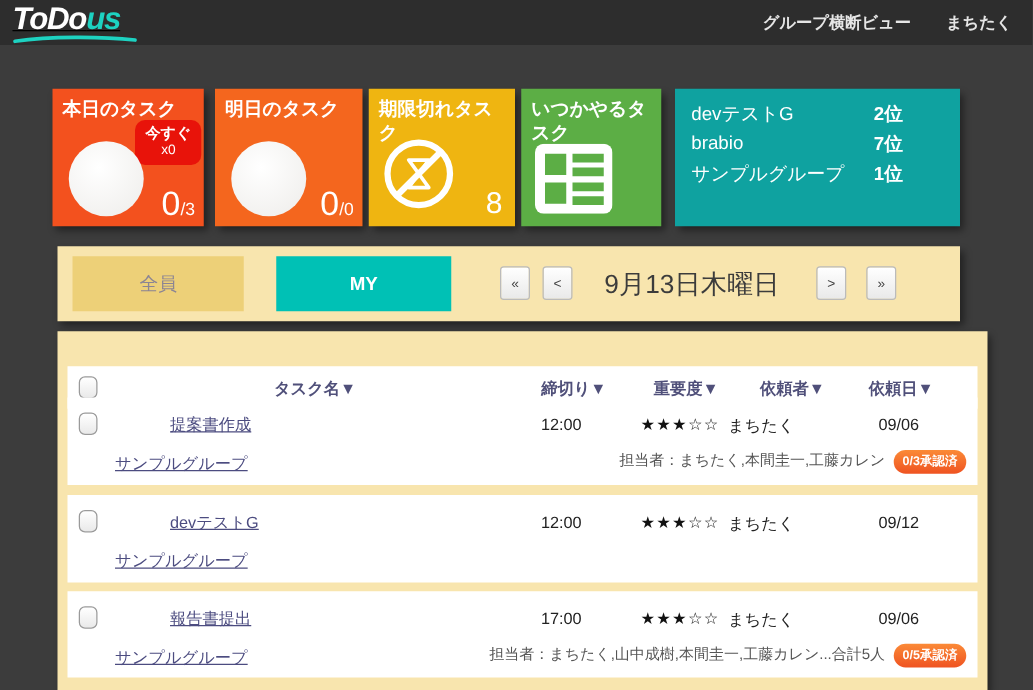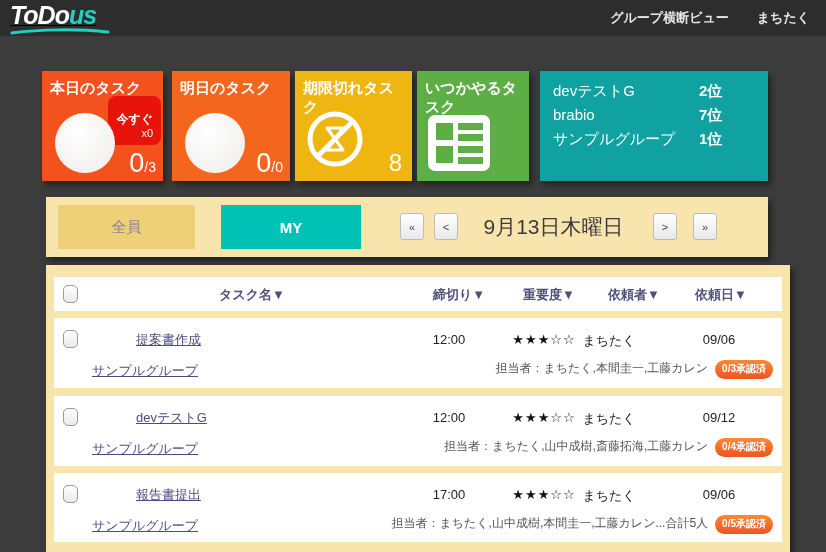--- a/index.html
+++ b/index.html
@@ -19,21 +19,21 @@
 
   
   .card { position:absolute; top:71px; height:110px; box-shadow:3px 4px 6px rgba(0,0,0,.45); }
   .card-title { padding:8px 8px 0 8px; color:#fff; font-size:15px; font-weight:bold; line-height:1.25; }
   .card-today    { left:42px;  width:121px; background:#f3511e; }
   .card-tomorrow { left:172px; width:118px; background:#f4661e; }
   .card-overdue  { left:295px; width:117px; background:#efb511; }
   .card-someday  { left:417px; width:112px; background:#5cae45; }
 
   .urgent-badge { position:absolute; top:25px; right:2px; background:#e8130a; border-radius:8px;
-    padding:16px 8px 4px; text-align:right; color:#fff; line-height:1.25; }
+    padding:3px 8px 4px; text-align:center; color:#fff; line-height:1.25; }
   .urgent-badge .l1 { font-size:12px; font-weight:bold; display:block; }
   .urgent-badge .l2 { font-size:11px; display:block; }
 
   .donut { position:absolute; left:13px; bottom:8px; width:60px; height:60px; border-radius:50%;
     background:radial-gradient(circle at 40% 35%, #ffffff 0%, #f2f1ef 75%, #e7e5e2 100%); }
   .count { position:absolute; right:7px; bottom:2px; color:#fff; }
   .count .big { font-size:27px; }
   .count .small { font-size:14px; }
   .overdue-count { position:absolute; right:10px; bottom:4px; color:#fff; font-size:24px; }
   .overdue-icon { position:absolute; left:9px; bottom:11px; }
@@ -56,21 +56,21 @@
   .nav-btn { position:absolute; top:16px; width:24px; height:27px; background:linear-gradient(#ffffff,#e9e9e9);
     border:1px solid #bbb; border-radius:3px; color:#444; font-size:11px; cursor:pointer; }
   .nav-first { left:354px; } .nav-prev { left:388px; } .nav-next { left:607px; } .nav-last { left:647px; }
   .date-label { position:absolute; left:420px; top:16px; width:175px; text-align:center;
     color:#3c3c3c; font-size:21px; }
 
   
   .tablepanel { position:absolute; left:46px; top:265px; width:744px; height:287px; background:#f8e5ae;
     box-shadow:3px 4px 6px rgba(0,0,0,.45); }
   .tblock { position:absolute; left:8px; width:728px; background:#fff; }
-  .thead { top:12px; height:34px; }
+  .thead { top:28px; height:34px; }
   .trow1 { top:53px;  height:70px; }
   .trow2 { top:131px; height:70px; }
   .trow3 { top:208px; height:69px; }
 
   .checkbox { position:absolute; left:9px; width:15px; height:18px; border:1px solid #9a9a9a;
     border-radius:5px; background:linear-gradient(#fff,#e9e9e9); cursor:pointer; }
   .thead .checkbox { top:8px; }
   .trow .checkbox { top:12px; }
 
   .hcol { position:absolute; top:9px; text-align:center; color:#50507a; font-size:13px; font-weight:bold; }
@@ -203,24 +203,20 @@
     </div>
 
     <div class="tblock trow trow2">
       <div class="checkbox"></div>
       <a class="task-link">devテストG</a>
       <div class="cell cell-deadline">12:00</div>
       <div class="cell cell-stars">★★★☆☆</div>
       <div class="cell cell-requester">まちたく</div>
       <div class="cell cell-date">09/12</div>
       <a class="group-link">サンプルグループ</a>
-      <div class="row-right">
-        <span class="assignees">担当者：まちたく,山中成樹,斎藤拓海,工藤カレン</span>
-        <span class="approval-badge">0/4承認済</span>
-      </div>
     </div>
 
     <div class="tblock trow trow3">
       <div class="checkbox"></div>
       <a class="task-link">報告書提出</a>
       <div class="cell cell-deadline">17:00</div>
       <div class="cell cell-stars">★★★☆☆</div>
       <div class="cell cell-requester">まちたく</div>
       <div class="cell cell-date">09/06</div>
       <a class="group-link">サンプルグループ</a>

